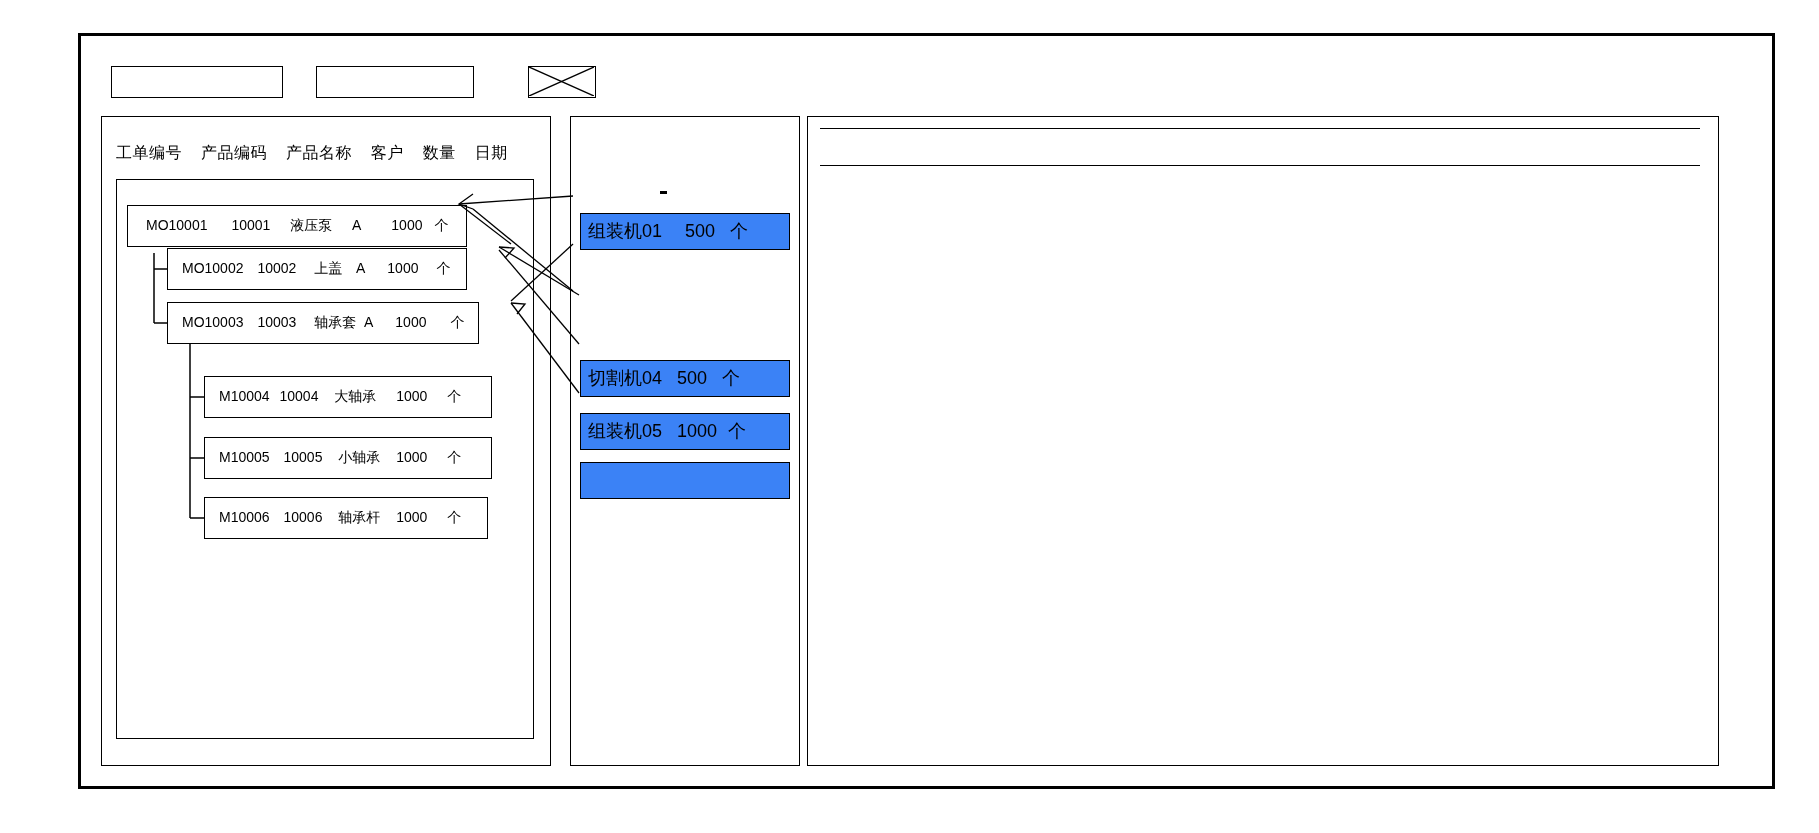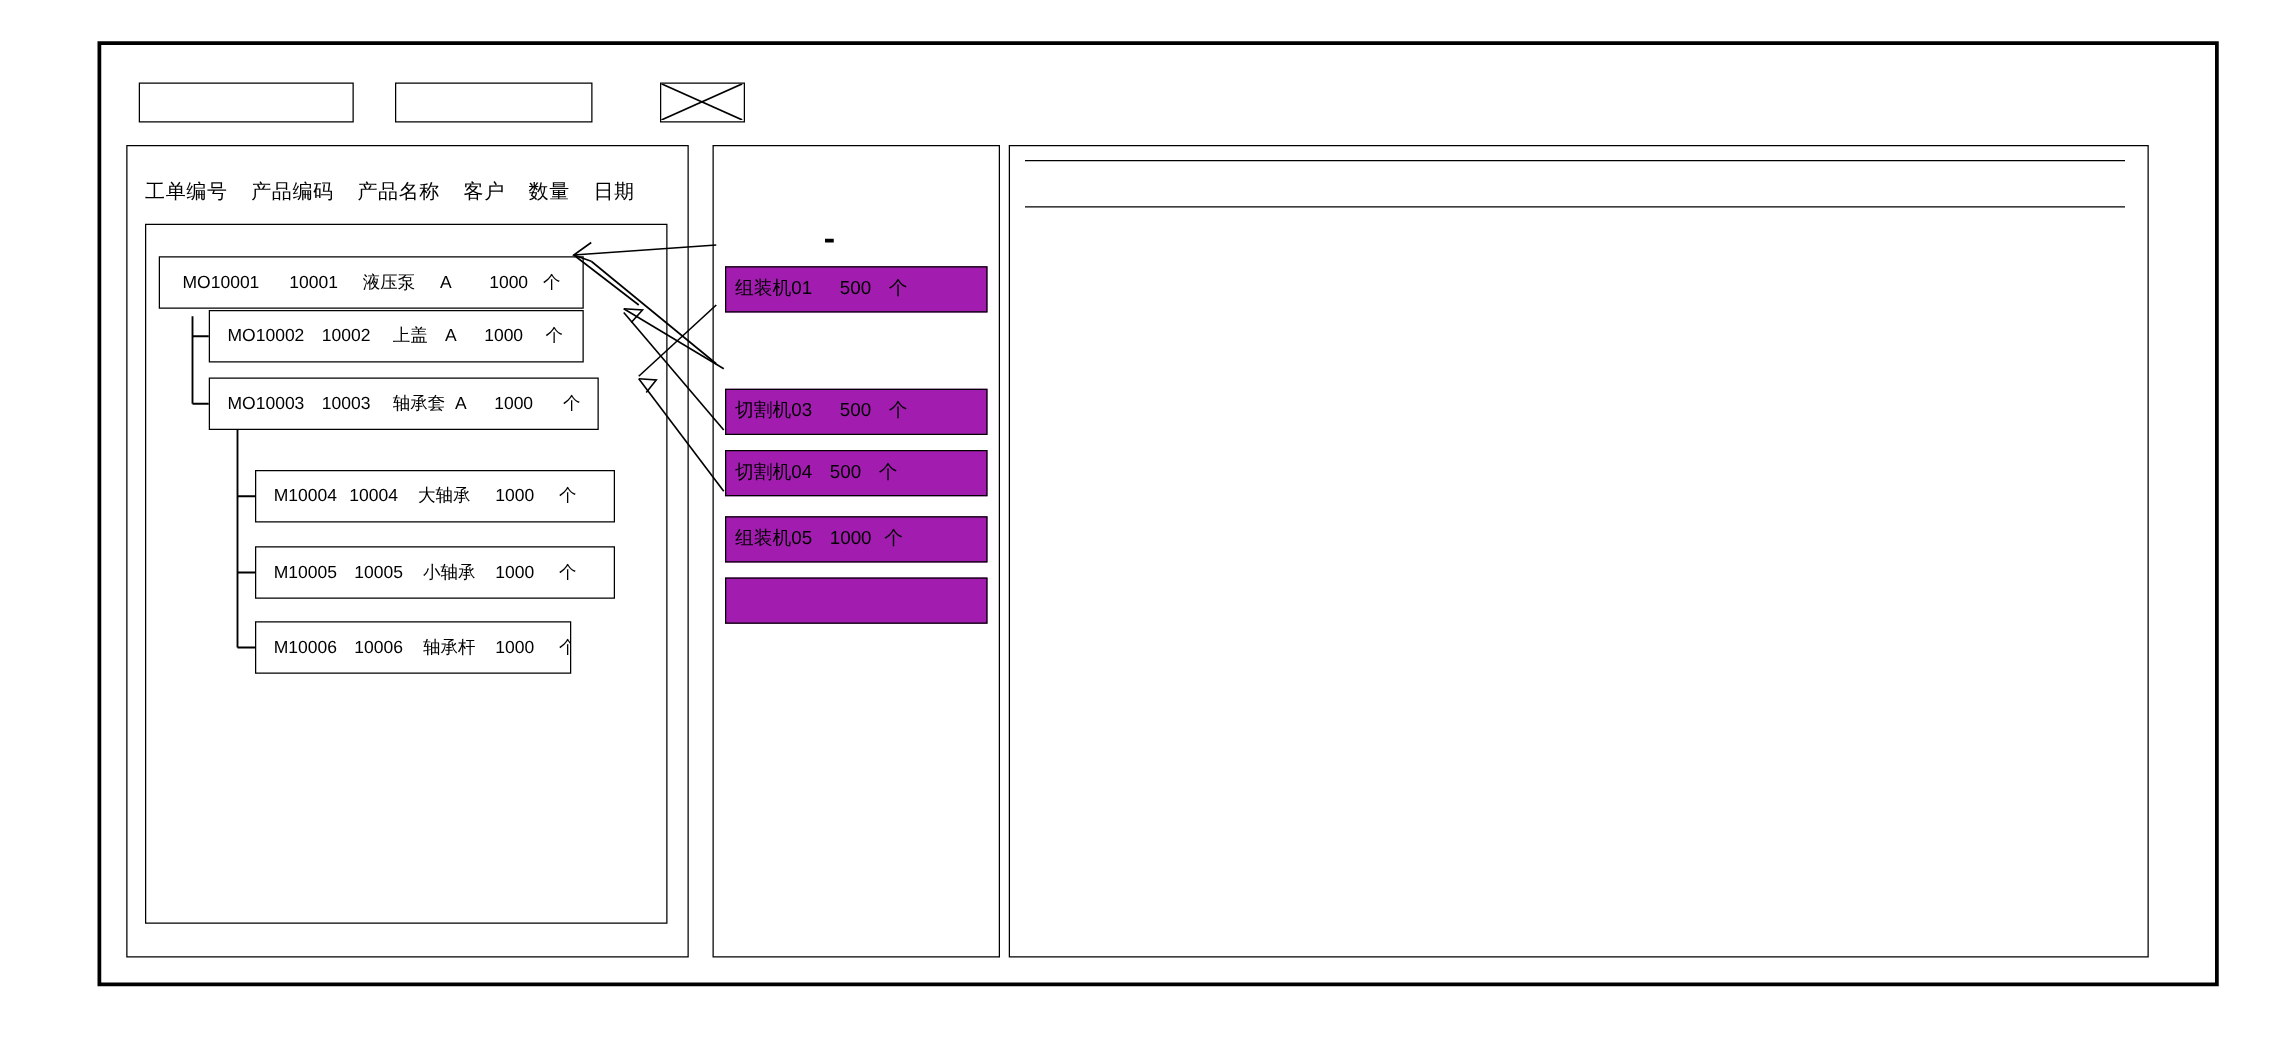--- a/index.html
+++ b/index.html
@@ -130,22 +130,22 @@
     box-sizing: border-box;
     background: #ffffff;
   }
   .machine-card {
     position: absolute;
     left: 9px;
     width: 210px;
     height: 37px;
     border: 1.6px solid #000000;
     box-sizing: border-box;
-    background: #a21caf;
-    font-size: 15px;
+    background: #3b82f6;
+    font-size: 18px;
     line-height: 34px;
     white-space: nowrap;
     overflow: hidden;
     padding-left: 7px;
   }
   .machine-card .m-name { display: inline-block; }
   .machine-card .m-qty  { display: inline-block; margin-left: 18px; }
   .machine-card .m-unit { display: inline-block; margin-left: 10px; }
   #middle-marker {
     position: absolute;
@@ -285,21 +285,21 @@
       </div>
 
       <div class="tree-node" style="left:87px; top:257px; width:288px; padding-left:14px;">
         <span class="cell">M10005</span>
         <span class="cell" style="margin-left:10px;">10005</span>
         <span class="cell" style="margin-left:12px;">小轴承</span>
         <span class="cell" style="margin-left:12px;">1000</span>
         <span class="cell" style="margin-left:16px;">个</span>
       </div>
 
-      <div class="tree-node" style="left:87px; top:317px; width:253px; padding-left:14px;">
+      <div class="tree-node" style="left:87px; top:317px; width:284px; padding-left:14px;">
         <span class="cell">M10006</span>
         <span class="cell" style="margin-left:10px;">10006</span>
         <span class="cell" style="margin-left:12px;">轴承杆</span>
         <span class="cell" style="margin-left:12px;">1000</span>
         <span class="cell" style="margin-left:16px;">个</span>
       </div>
 
     </div>
   </div>
 
@@ -307,25 +307,20 @@
 
     <div id="middle-marker"></div>
 
     <div class="machine-card" style="top:96px;">
       <span class="m-name">组装机01</span>
       <span class="m-qty">500</span>
       <span class="m-unit">个</span>
     </div>
 
 
-    <div class="machine-card" style="top:194px;">
-      <span class="m-name">切割机03</span>
-      <span class="m-qty">500</span>
-      <span class="m-unit">个</span>
-    </div>
 
     <div class="machine-card" style="top:243px;">
       <span class="m-name">切割机04</span>
       <span class="m-qty" style="margin-left:10px;">500</span>
       <span class="m-unit">个</span>
     </div>
 
     <div class="machine-card" style="top:296px;">
       <span class="m-name">组装机05</span>
       <span class="m-qty" style="margin-left:10px;">1000</span>

